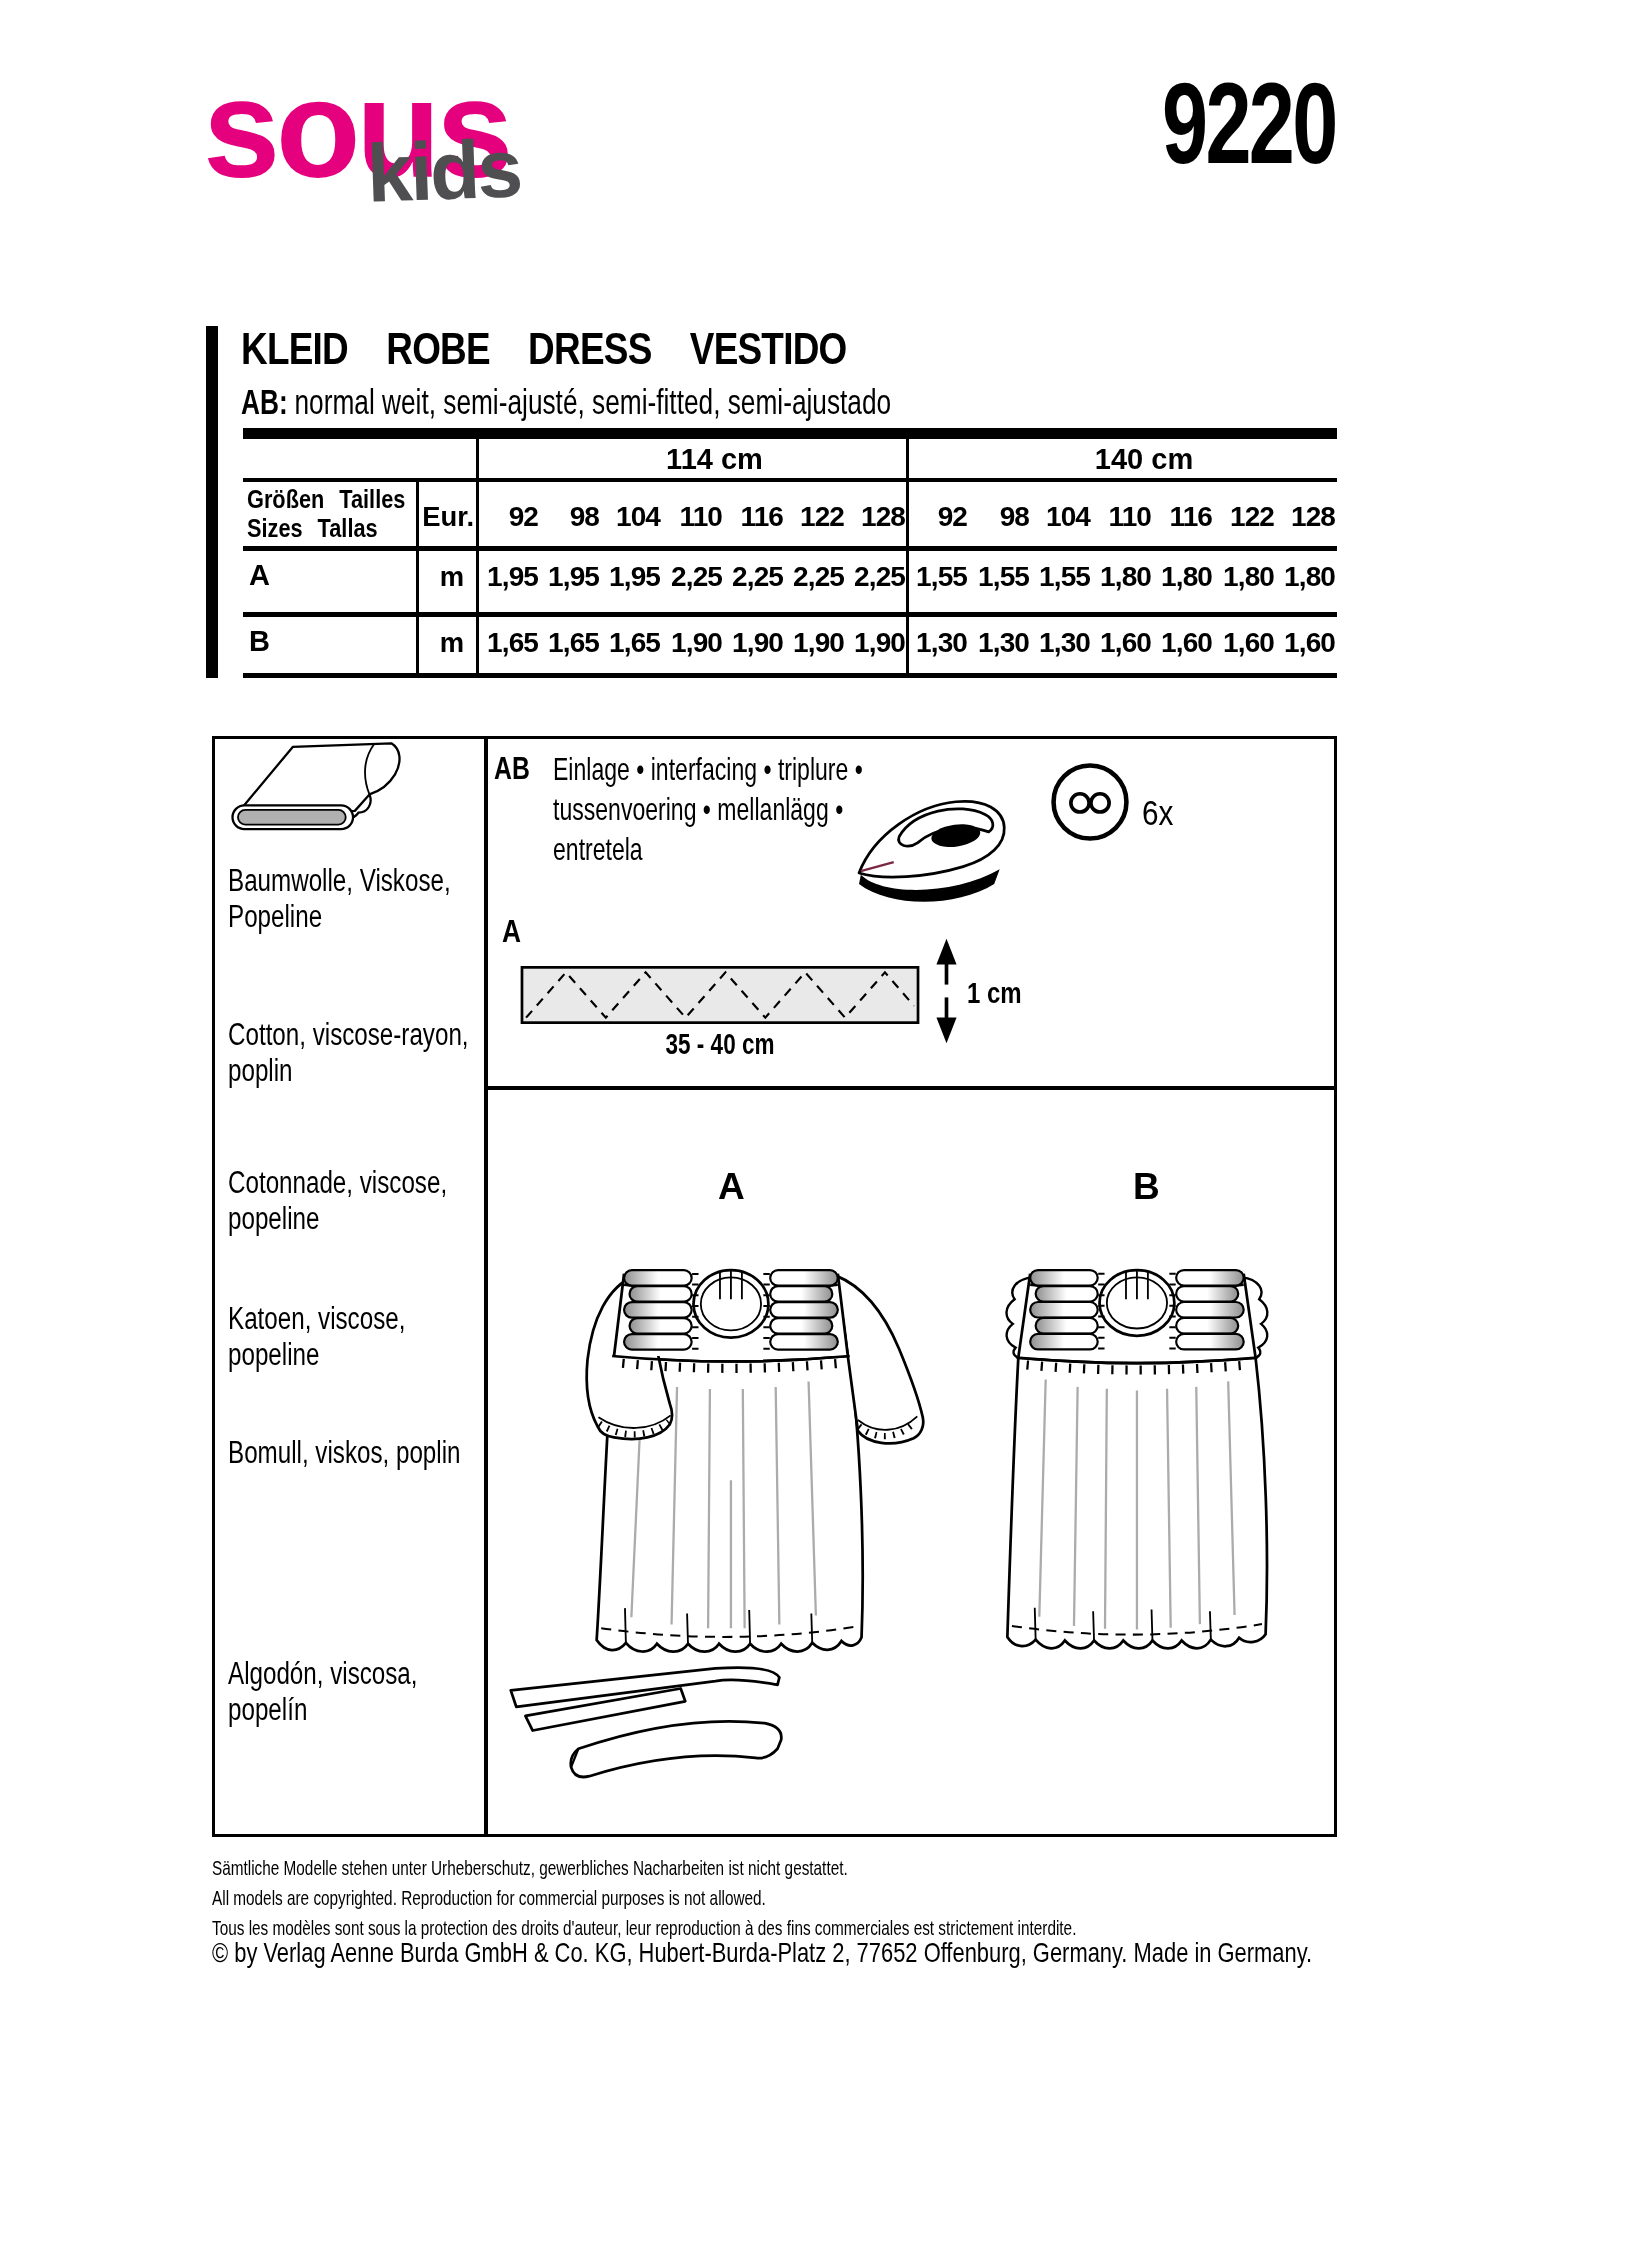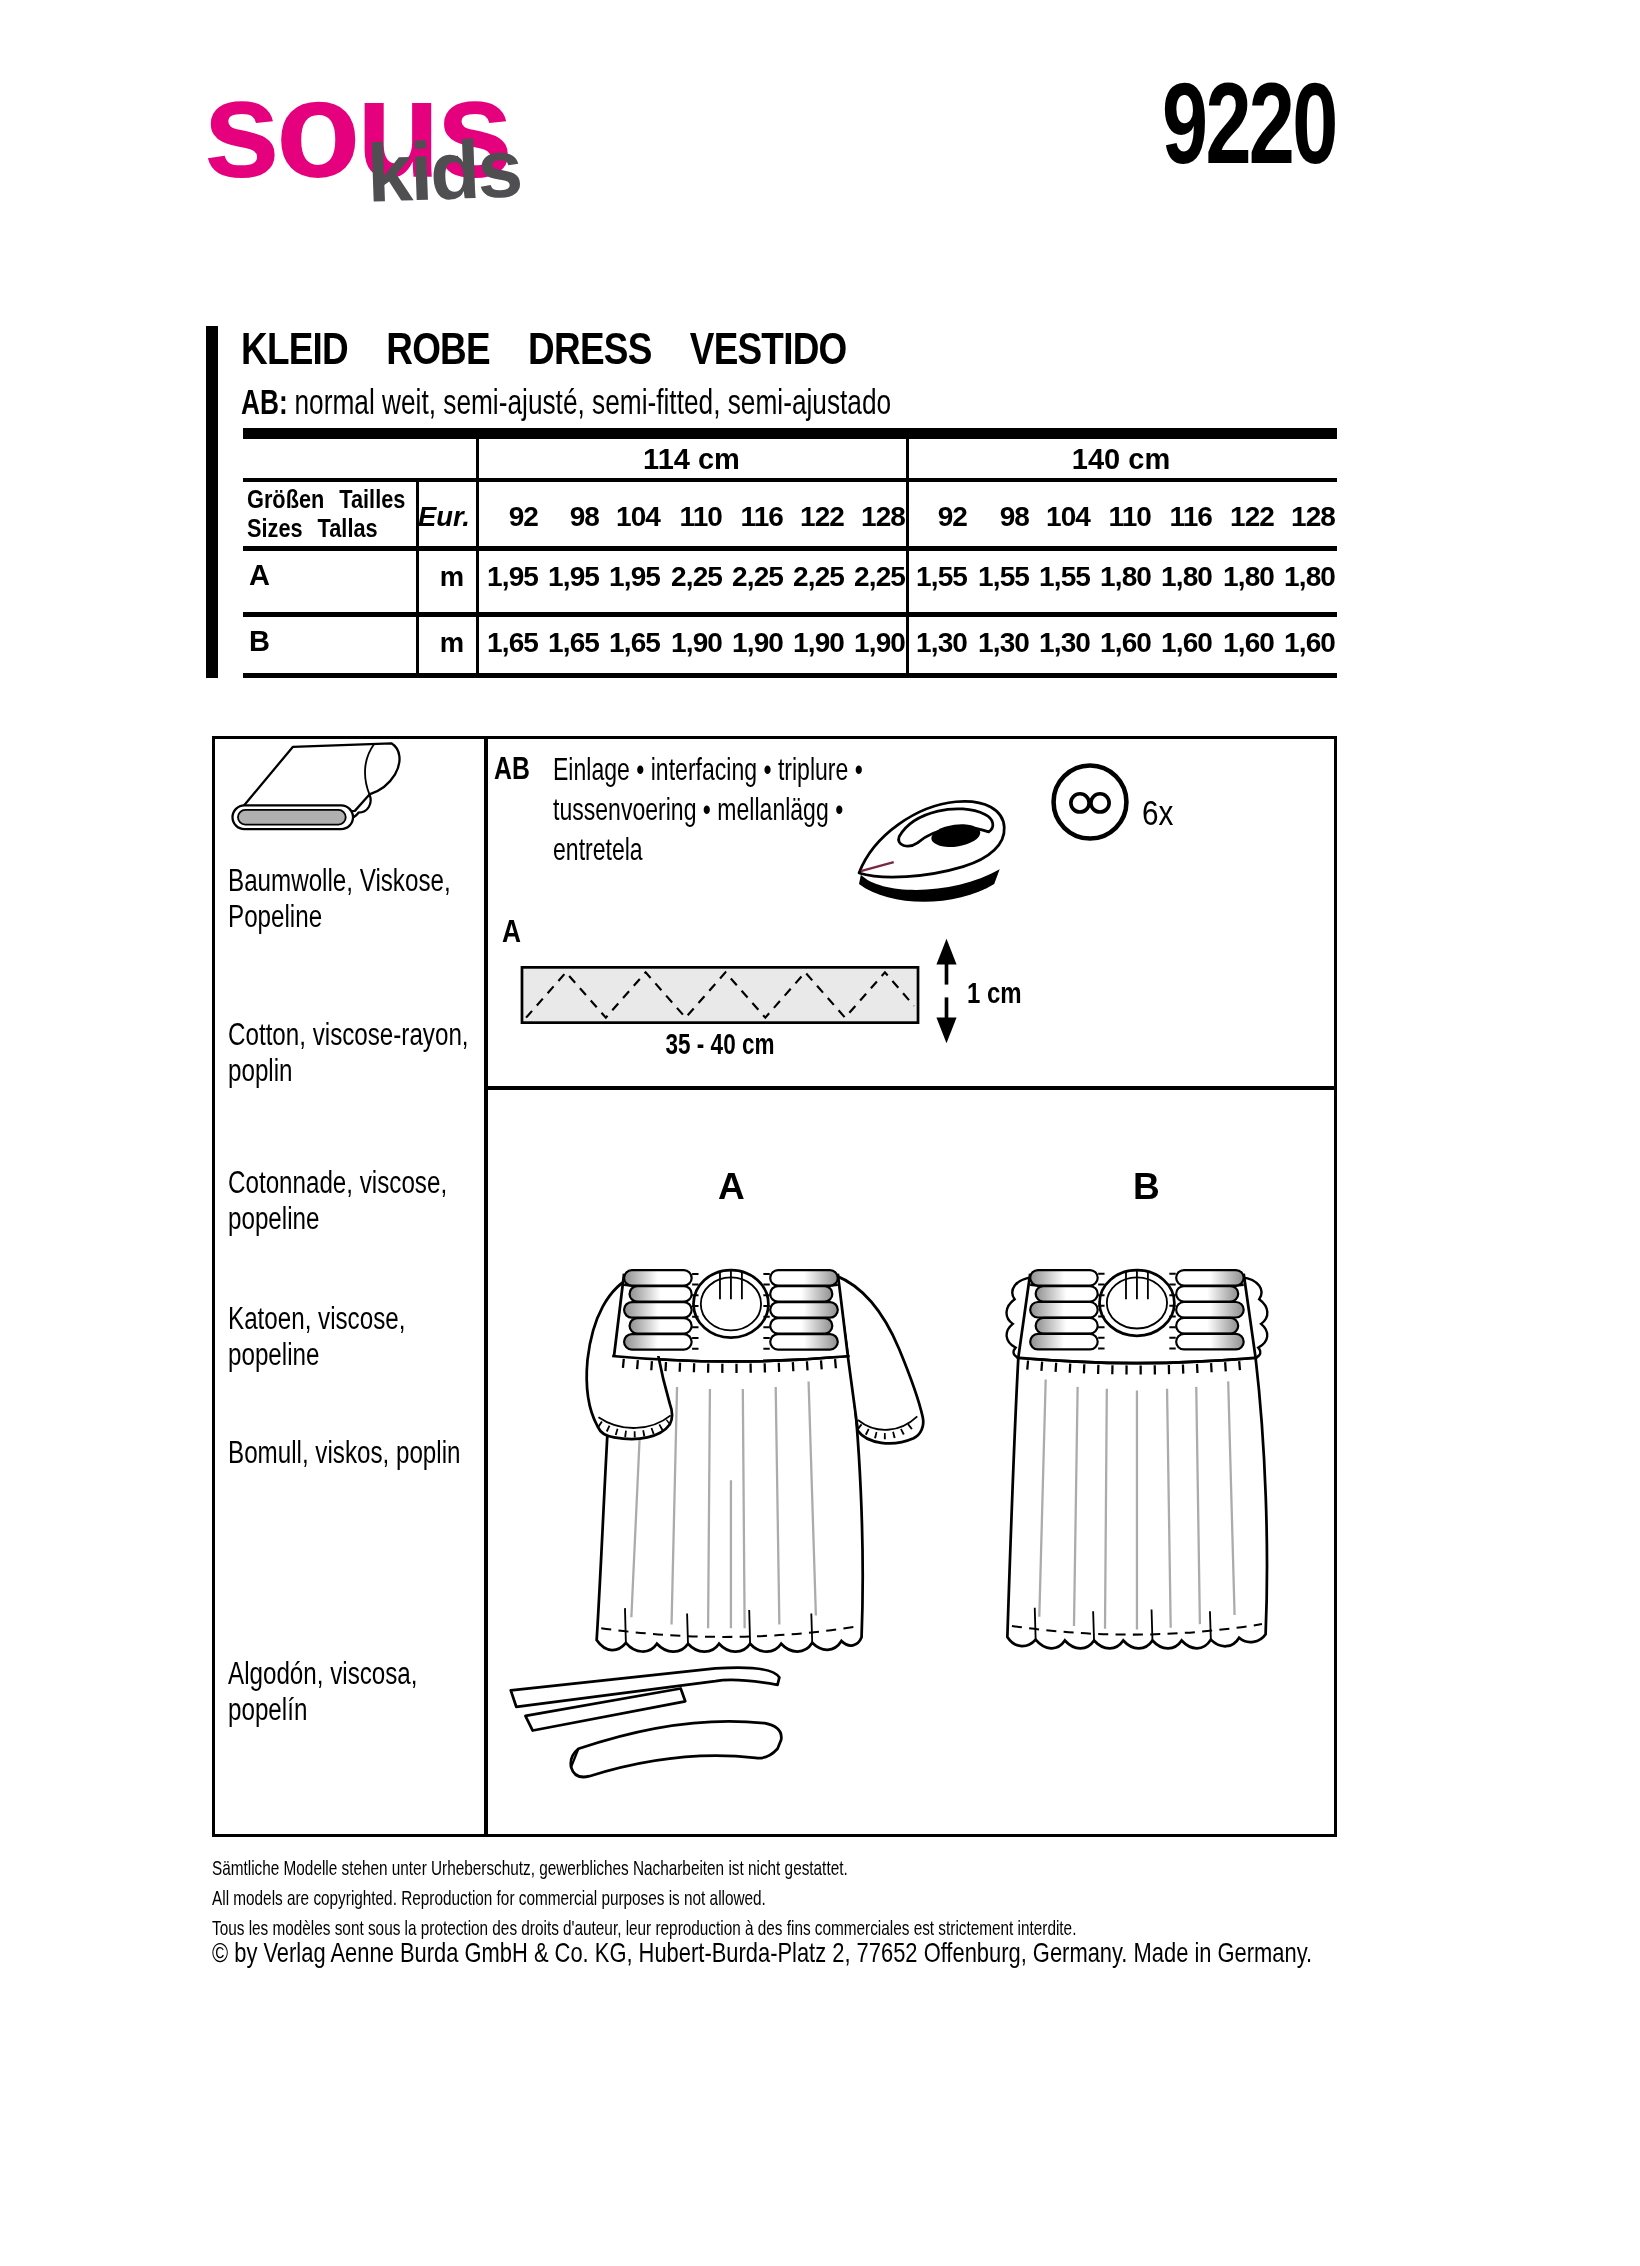--- a/index.html
+++ b/index.html
@@ -16,21 +16,21 @@
   .pattern-number{left:1162px;top:66px;font-size:115px;font-weight:700;letter-spacing:-3.7px;
                   line-height:1;transform:scaleX(0.72);}
   
   .title-main{left:241px;top:326px;font-size:45px;font-weight:700;letter-spacing:-0.9px;
               word-spacing:35px;line-height:1;transform:scaleX(0.82);}
   .title-sub{left:241px;top:384px;font-size:35px;line-height:1;transform:scaleX(0.75);}
   .title-sub .lbl{font-weight:700;margin-right:9.1px;}
   
   .tc{position:absolute;width:61px;text-align:right;font-weight:700;font-size:28px;
       letter-spacing:-0.9px;line-height:1;}
-  .cmh{position:absolute;font-weight:700;font-size:29px;text-align:center;line-height:1;}
+  .cmh{position:absolute;font-weight:700;font-size:29px;text-align:center;line-height:1;padding-left:23px;}
   .rowlbl{position:absolute;font-weight:700;font-size:29px;line-height:1;}
   .gro{left:247px;top:485px;font-size:26.5px;font-weight:700;line-height:29px;word-spacing:11px;
        transform:scaleX(0.82);}
   
   .mat{left:228px;width:329px;font-size:31px;line-height:36px;transform:scaleX(0.78);
        transform-origin:0 0;white-space:nowrap;}
   .ifl{left:553px;top:749px;font-size:32px;line-height:40px;transform:scaleX(0.72);}
   .small-print{left:212px;font-size:21px;line-height:1;transform:scaleX(0.73);}
   .copyright{left:212px;top:1939px;font-size:27.4px;line-height:1;transform:scaleX(0.80);}
 </style>
@@ -58,21 +58,21 @@
   <div class="rule" style="left:416px;top:482px;width:2.7px;height:196px;"></div>
   <div class="rule" style="left:906px;top:439px;width:2.7px;height:239px;"></div>
 
   <div class="cmh" style="left:477px;top:445px;width:429px;">114 cm</div>
   <div class="cmh" style="left:906px;top:445px;width:430px;">140 cm</div>
 
   <div class="abs gro cnd">
     <div>Größen Tailles</div>
     <div>Sizes Tallas</div>
   </div>
-  <div class="abs" style="left:418px;top:503px;width:56px;text-align:left;font-size:27.4px;font-weight:700;line-height:1;font-style:italic;">Eur.</div>
+  <div class="abs" style="left:418px;top:503px;width:56px;text-align:right;font-size:27.4px;font-weight:700;line-height:1;">Eur.</div>
 
   <div class="tc" style="left:477px;top:503px">92</div>
   <div class="tc" style="left:538px;top:503px">98</div>
   <div class="tc" style="left:599px;top:503px">104</div>
   <div class="tc" style="left:661px;top:503px">110</div>
   <div class="tc" style="left:722px;top:503px">116</div>
   <div class="tc" style="left:783px;top:503px">122</div>
   <div class="tc" style="left:844px;top:503px">128</div>
 
   <div class="tc" style="left:906px;top:503px">92</div>

